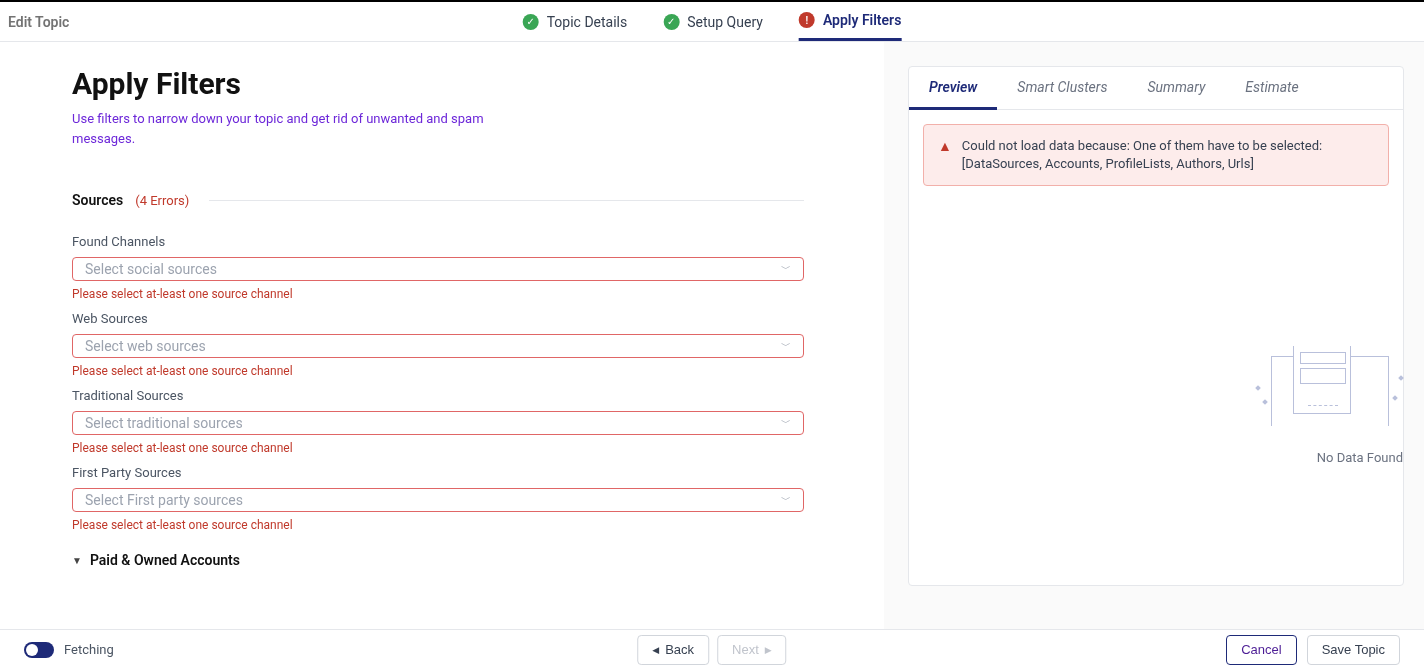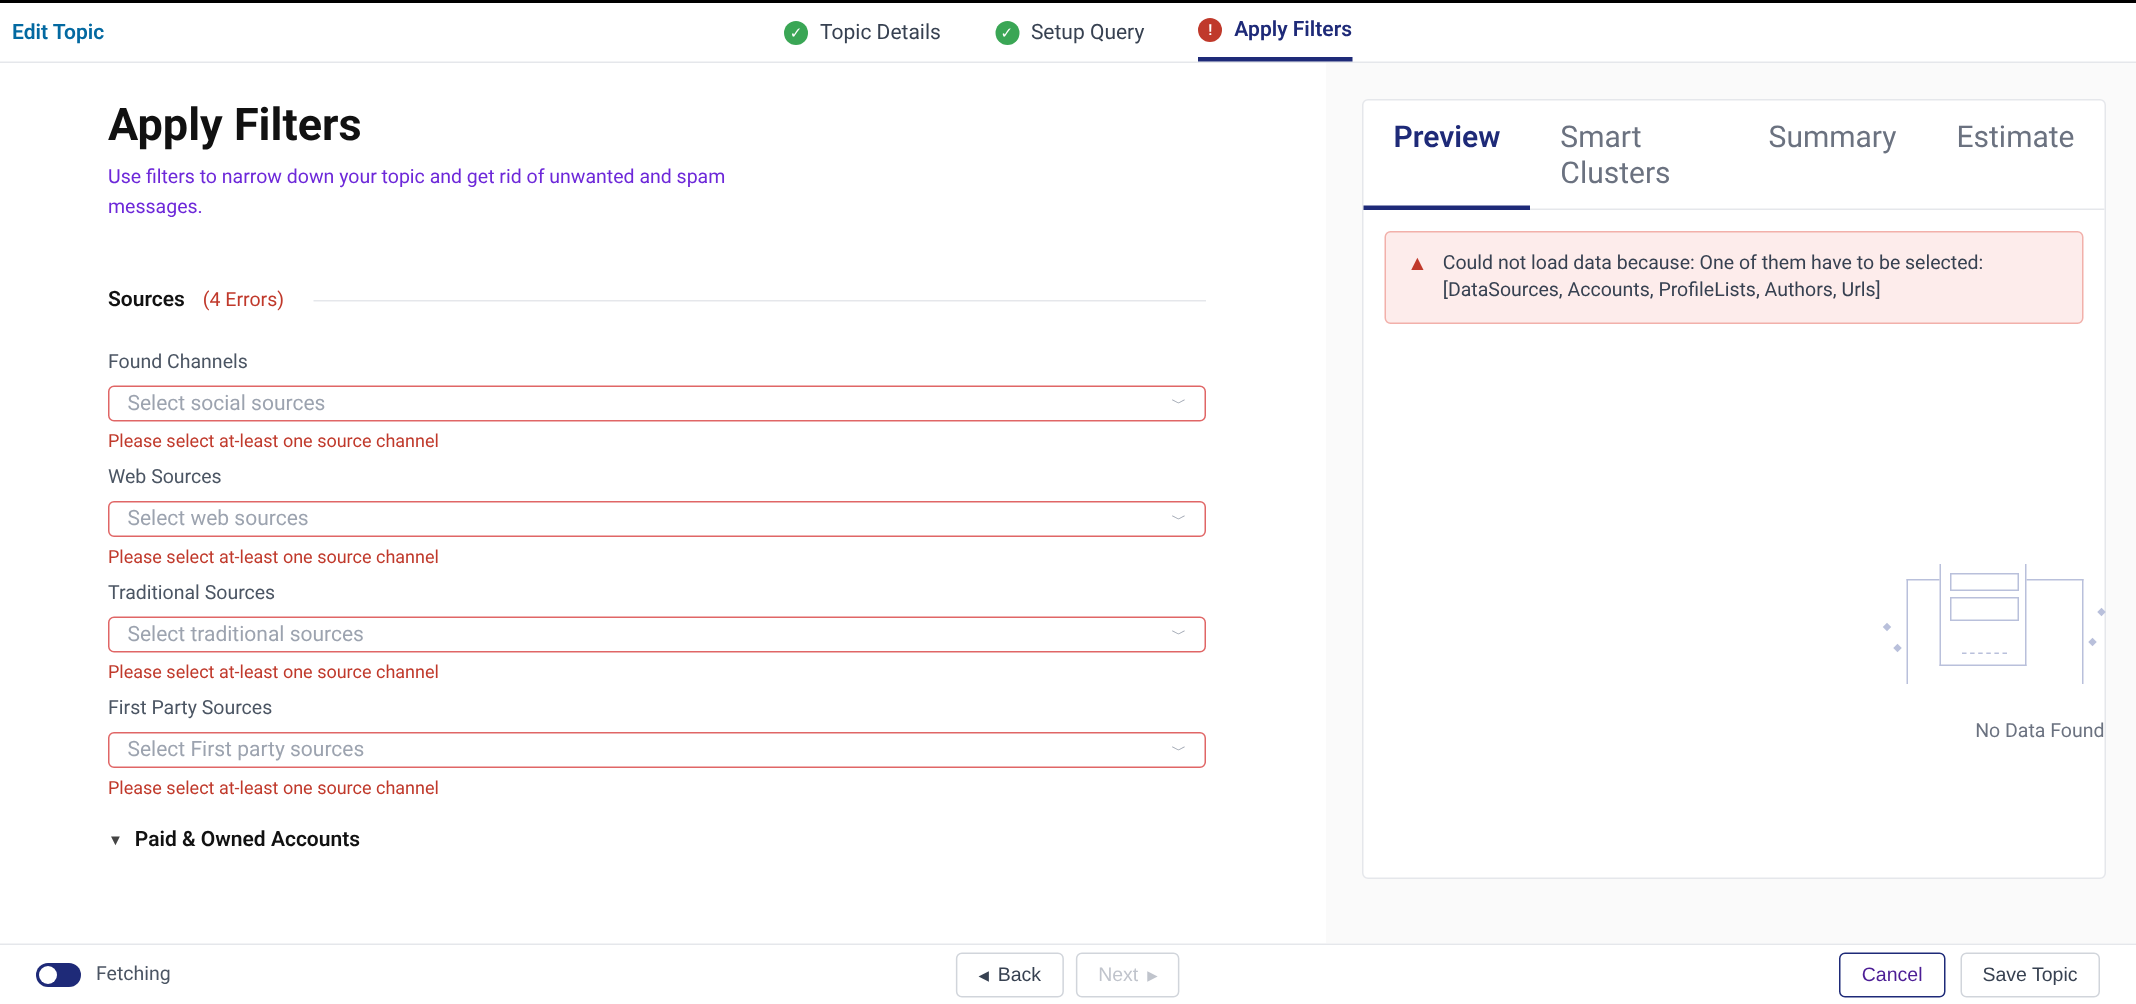--- a/index.html
+++ b/index.html
@@ -1,20 +1,20 @@
 <!DOCTYPE html>
 <html><head>
 <meta charset="utf-8">
 <style>
   * { box-sizing: border-box; margin: 0; padding: 0; }
   body { font-family: -apple-system, BlinkMacSystemFont, "Segoe UI", Roboto, Helvetica, Arial, sans-serif; color: #1a1a1a; background: #fff; width: 1424px; height: 669px; overflow: hidden; position: relative; }
   
   
   .topbar { height: 42px; border-top: 2px solid #000; border-bottom: 1px solid #e5e7eb; display: flex; align-items: center; position: relative; }
-  .title { font-size: 14px; font-weight: 600; padding-left: 8px; color: #0369a1; }
+  .title { font-size: 14px; font-weight: 600; padding-left: 8px; color: #737373; }
   .steps { position: absolute; left: 50%; transform: translateX(-50%); display: flex; align-items: center; gap: 36px; height: 100%; }
   .step { display: flex; align-items: center; gap: 8px; font-size: 14px; color: #374151; height: 100%; }
   .step.active { color: #1e2a78; font-weight: 600; border-bottom: 3px solid #1e2a78; }
   .step-icon { width: 16px; height: 16px; border-radius: 50%; display: inline-flex; align-items: center; justify-content: center; font-size: 10px; color: #fff; }
   .green { background: #3aa655; }
   .redcircle { background: #c0392b; }
   
   
   .main { display: flex; height: calc(100% - 42px - 40px); }
   .left { flex: 1.03; padding: 24px 80px 0 72px; overflow: hidden; }
@@ -35,21 +35,21 @@
   .select-box .placeholder { color: #9ca3af; font-size: 14px; }
   .select-box .chev { color: #9ca3af; font-size: 10px; }
   .field-error { font-size: 12px; color: #c0392b; margin-top: 6px; margin-bottom: 8px; }
   
   .paid-section { display: flex; align-items: center; gap: 8px; margin-top: 20px; font-size: 14px; font-weight: 600; color: #111; }
   .paid-section .caret { font-size: 10px; color: #444; }
   
   
   .preview-panel { background: #fff; border: 1px solid #e5e7eb; border-radius: 4px; min-height: 520px; }
   .preview-tabs { display: flex; border-bottom: 1px solid #e5e7eb; }
-  .ptab { padding: 12px 20px; font-size: 20px; color: #6b7280; cursor: pointer; }
+  .ptab { padding: 12px 20px; font-size: 14px; color: #6b7280; cursor: pointer; font-style: italic; }
   .ptab.active { color: #1e2a78; font-weight: 600; border-bottom: 3px solid #1e2a78; margin-bottom: -1px; }
   
   .alert { margin: 14px; padding: 12px 14px; background: #fdeceb; border: 1px solid #f2b0aa; border-radius: 4px; display: flex; gap: 10px; font-size: 13px; color: #374151; line-height: 1.4; }
   .alert .warn-icon { color: #c0392b; font-size: 14px; flex-shrink: 0; }
   
   .nodata { margin-top: 160px; text-align: right; }
   .nodata .illus { display: inline-block; position: relative; width: 150px; height: 80px; }
   .illus .doc { position: absolute; left: 40px; top: 0; width: 58px; height: 68px; border: 1.5px solid #b9c0db; border-top: none; background: #fff; }
   .illus .doc::before { content: ""; position: absolute; top: 6px; left: 6px; width: 44px; height: 10px; border: 1.5px solid #b9c0db; }
   .illus .doc::after { content: ""; position: absolute; top: 22px; left: 6px; width: 44px; height: 14px; border: 1.5px solid #b9c0db; }

